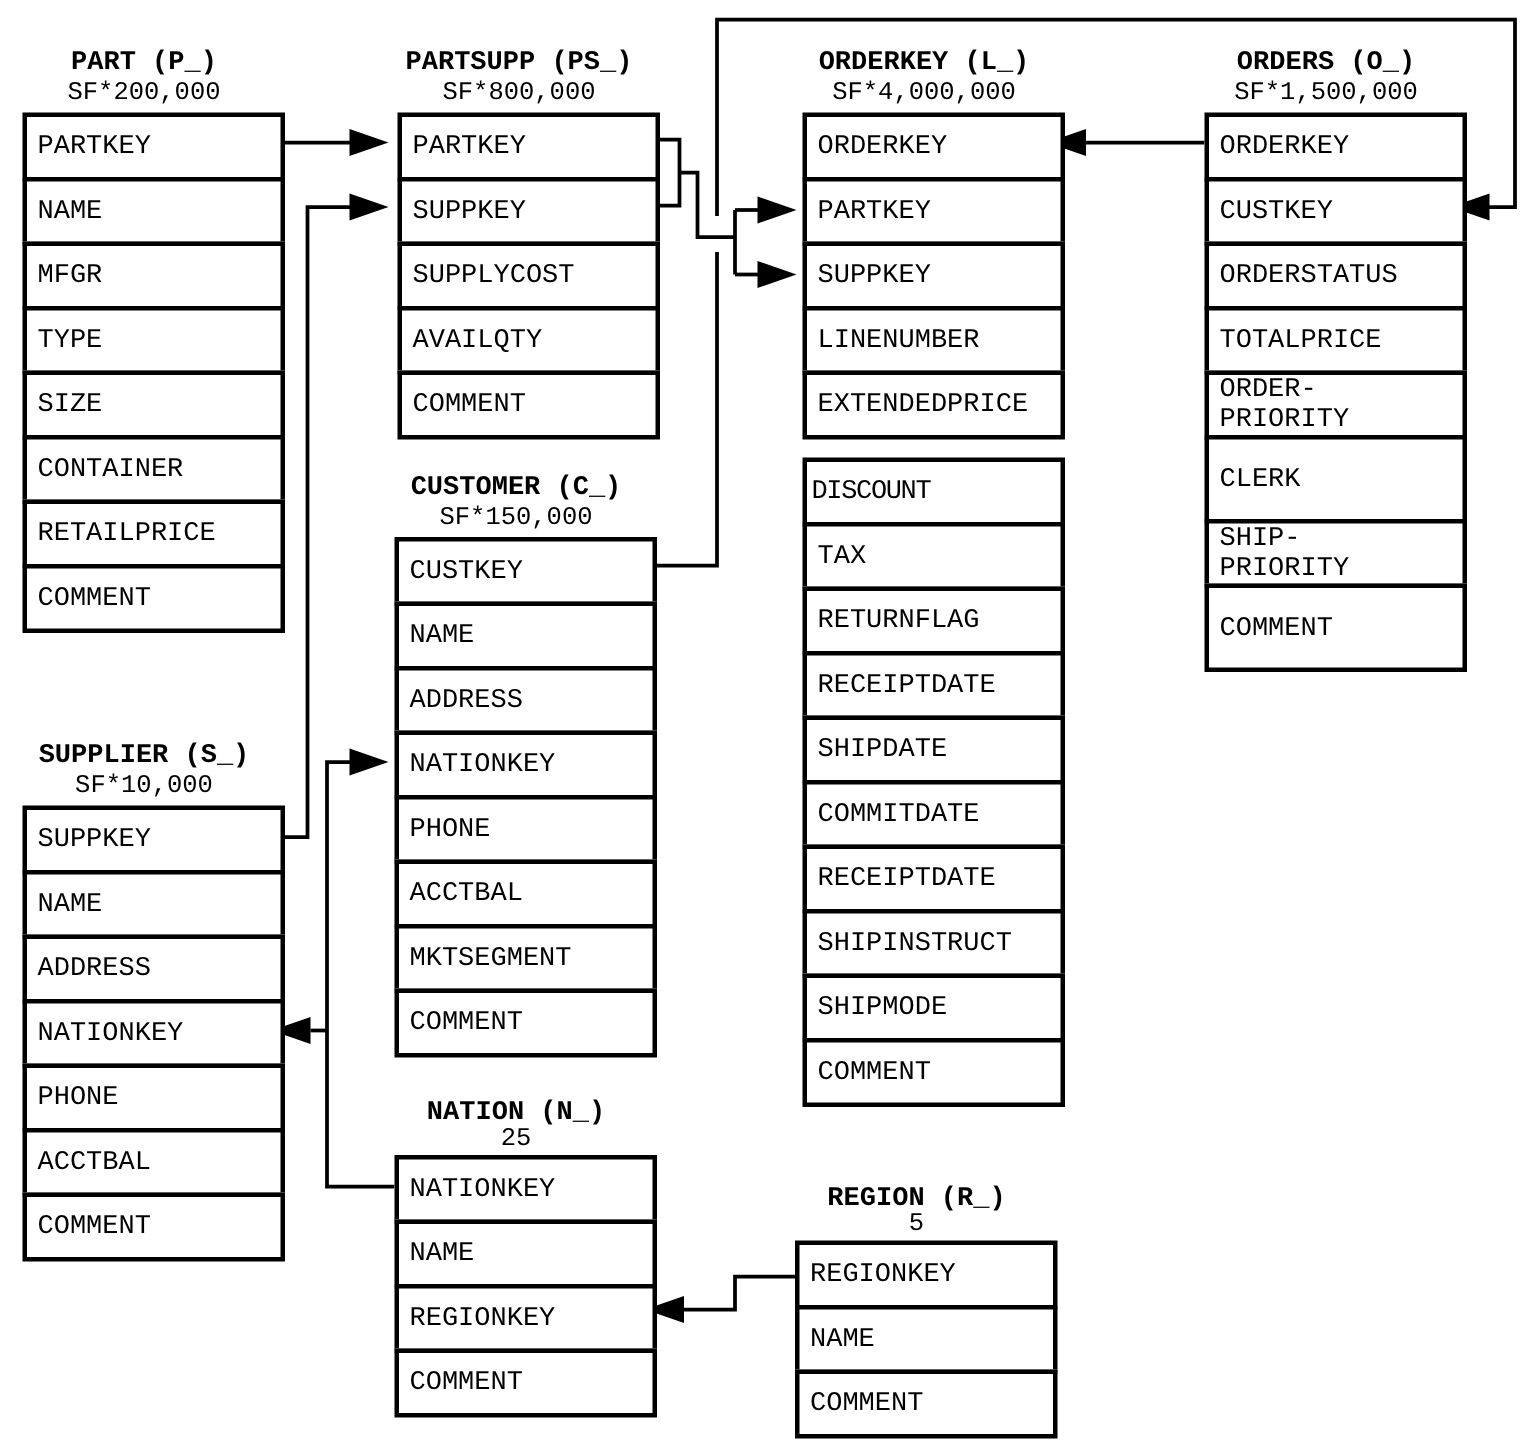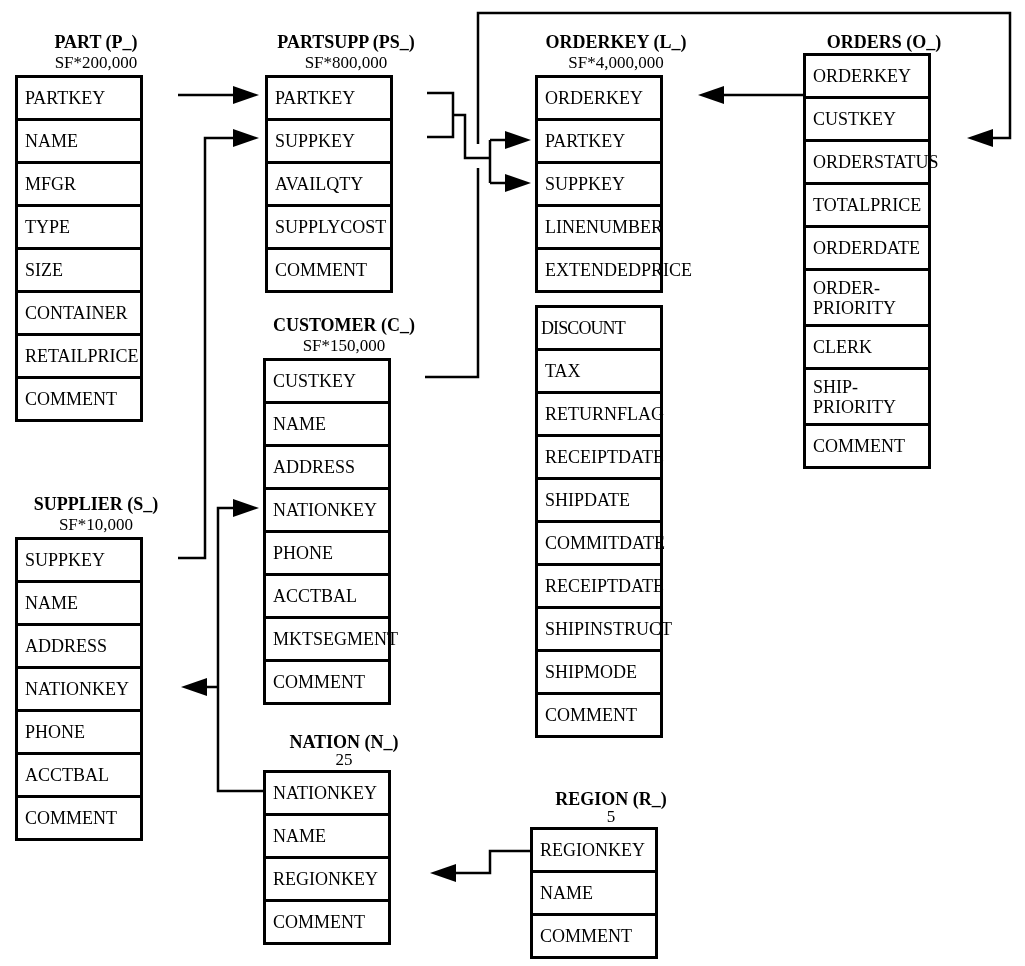--- a/index.html
+++ b/index.html
@@ -1,32 +1,32 @@
 <!DOCTYPE html>
 <html><head>
 <meta charset="utf-8">
 <style>
   html,body{margin:0;padding:0;background:#fff;}
   .canvas{
     position:relative;width:1025px;height:966px;background:#ffffff;
-    font-family:Liberation Serif, serif;color:#000;overflow:hidden;
+    font-family:Liberation Mono, monospace;color:#000;overflow:hidden;
   }
   .edges{position:absolute;left:0;top:0;width:1025px;height:966px;}
   .tbl{position:absolute;}
   .tbl-title{
     font-weight:bold;font-size:18px;height:22px;line-height:22px;
     width:200px;margin-left:-19px;text-align:center;white-space:nowrap;
   }
   .tbl-card{
     font-size:17px;height:22px;line-height:19px;
     width:200px;margin-left:-19px;text-align:center;white-space:nowrap;
   }
   .compact .tbl-title{height:20px;line-height:20px;}
   .compact .tbl-card{height:18px;line-height:15px;}
-  .tbl-box{width:128px;}
+  .tbl-box{width:175px;}
   .cell{
     box-sizing:border-box;height:46px;border:3px solid #000;background:#fff;
     display:flex;align-items:center;padding-left:7px;
     font-size:18px;line-height:20px;white-space:pre-line;
   }
   .cell + .cell{margin-top:-3px;}
   .tbl-orders .cell:nth-child(6),
   .tbl-orders .cell:nth-child(8){height:59px;}
   .tbl-lineitem .cell:nth-child(6){letter-spacing:-0.9px;padding-left:3px;margin-top:12px;}
 </style>
@@ -95,22 +95,22 @@
       <div class="cell">COMMENT</div>
     </div>
   </div>
 
   <div class="tbl" style="left:265px;top:31px;">
     <div class="tbl-title">PARTSUPP (PS_)</div>
     <div class="tbl-card">SF*800,000</div>
     <div class="tbl-box">
       <div class="cell">PARTKEY</div>
       <div class="cell">SUPPKEY</div>
+      <div class="cell">SUPPLYCOST</div>
       <div class="cell">AVAILQTY</div>
-      <div class="cell">SUPPLYCOST</div>
       <div class="cell">COMMENT</div>
     </div>
   </div>
 
   <div class="tbl tbl-lineitem" style="left:535px;top:31px;">
     <div class="tbl-title">ORDERKEY (L_)</div>
     <div class="tbl-card">SF*4,000,000</div>
     <div class="tbl-box">
       <div class="cell">ORDERKEY</div>
       <div class="cell">PARTKEY</div>
@@ -125,26 +125,26 @@
       <div class="cell">COMMITDATE</div>
       <div class="cell">RECEIPTDATE</div>
       <div class="cell">SHIPINSTRUCT</div>
       <div class="cell">SHIPMODE</div>
       <div class="cell">COMMENT</div>
     </div>
   </div>
 
   <div class="tbl tbl-orders" style="left:803px;top:31px;">
     <div class="tbl-title">ORDERS (O_)</div>
+    <div class="tbl-card">SF*1,500,000</div>
     <div class="tbl-box">
       <div class="cell">ORDERKEY</div>
       <div class="cell">CUSTKEY</div>
       <div class="cell">ORDERSTATUS</div>
       <div class="cell">TOTALPRICE</div>
-      <div class="cell">ORDERDATE</div>
       <div class="cell">ORDER-
 PRIORITY</div>
       <div class="cell">CLERK</div>
       <div class="cell">SHIP-
 PRIORITY</div>
       <div class="cell">COMMENT</div>
     </div>
   </div>
 
   <div class="tbl" style="left:15px;top:493px;">

